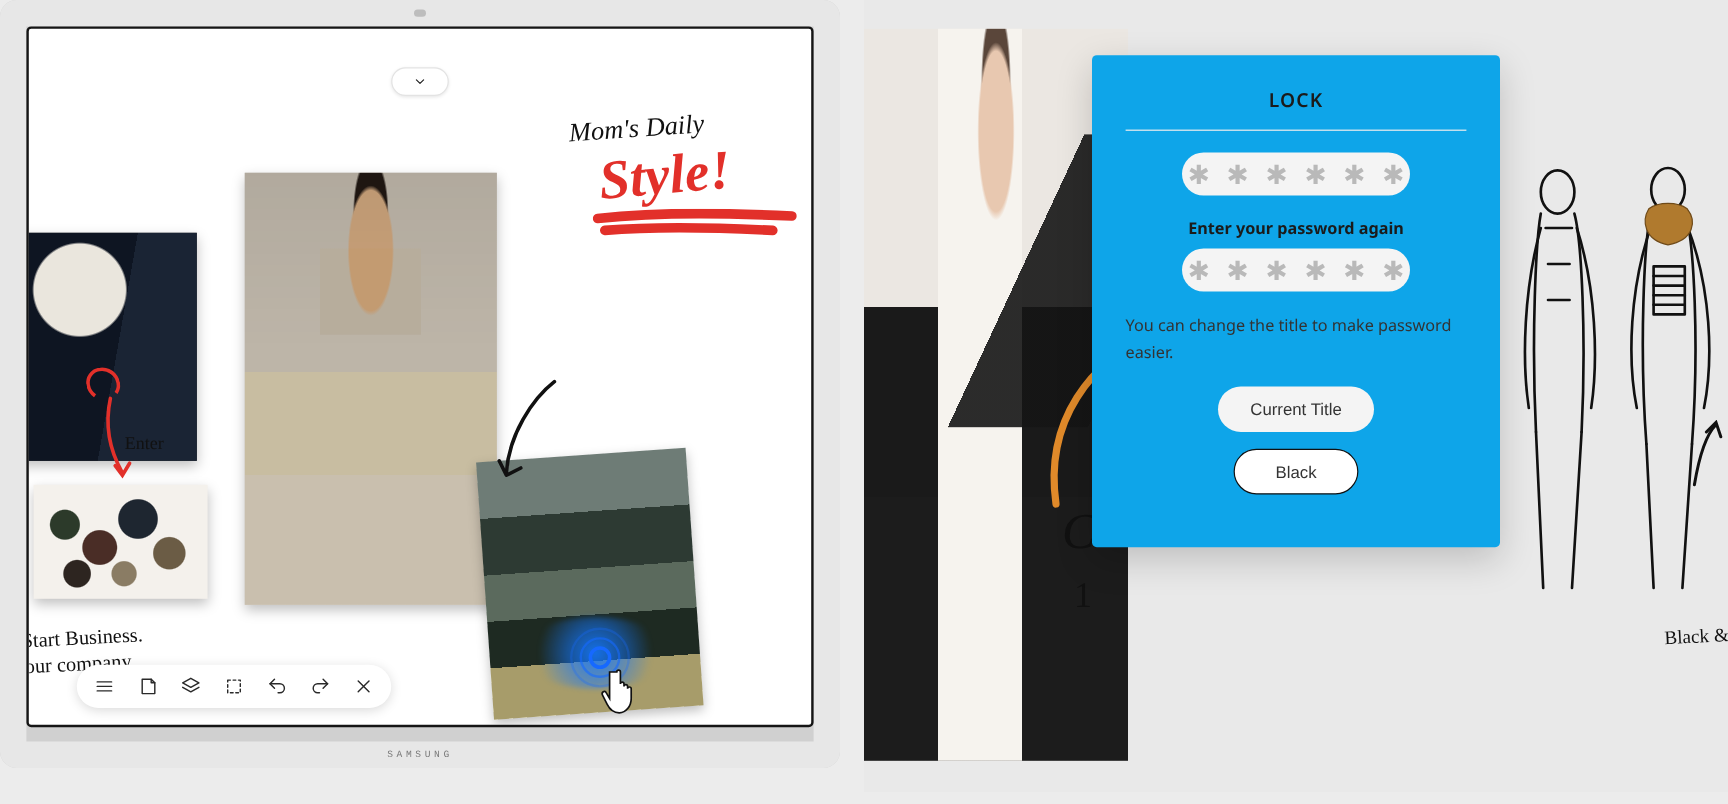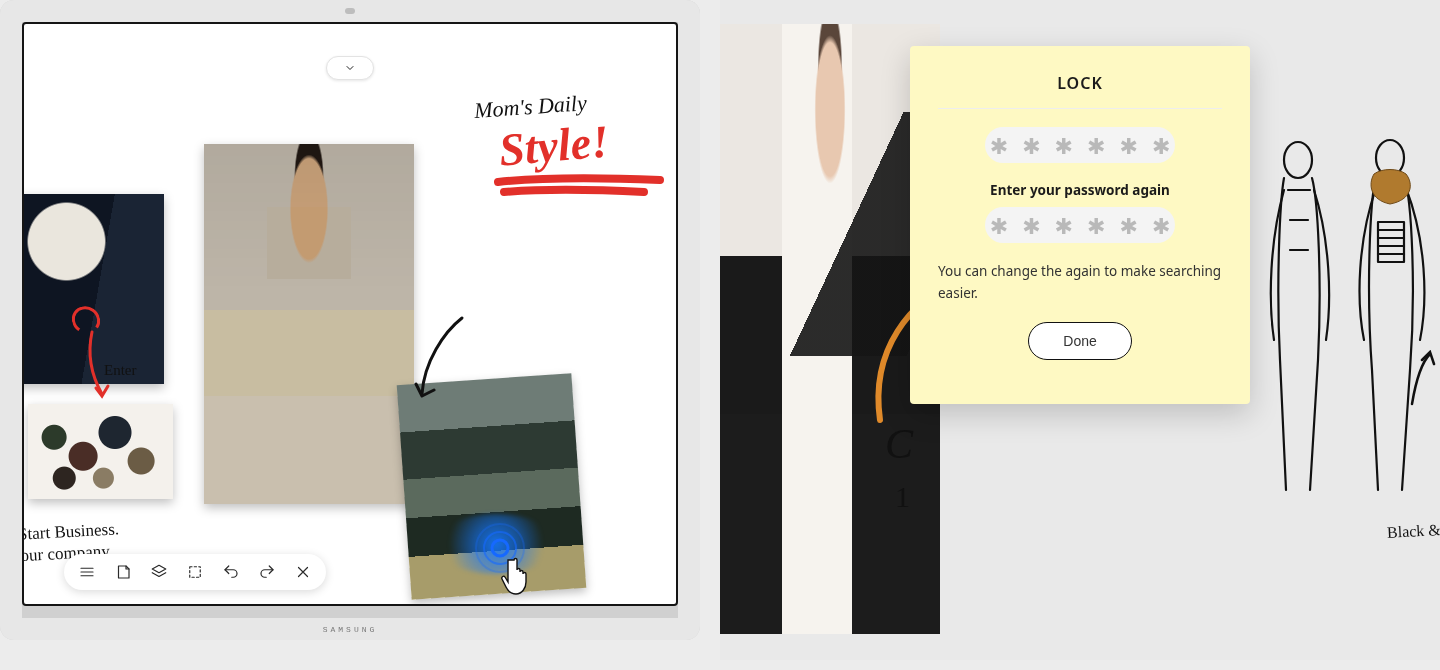--- a/index.html
+++ b/index.html
@@ -148,21 +148,21 @@
   .sketches svg { width:100%; height:100%; }
   .sketches .ln { stroke:#111; stroke-width:2.2; fill:none; stroke-linecap:round; stroke-linejoin:round; }
   .scarf { fill:#b07a2e; stroke:#6f4a18; stroke-width:1; }
   .hand.blackco { right:-20px; bottom:120px; font-size:16px; transform:rotate(-3deg); left:auto; }
   .sketch-arrow { position:absolute; right:4px; top:350px; width:30px; height:60px; }
   .sketch-arrow path { stroke:#111; stroke-width:2.5; fill:none; stroke-linecap:round; }
 
   
   .dialog {
     position:absolute; left:190px; top:46px; width:340px;
-    background:#fef9c3; border-radius:4px; padding:26px 28px 30px 28px;
+    background:#0ea5e9; border-radius:4px; padding:26px 28px 30px 28px;
     box-shadow: var(--dialog-shadow);
   }
   .dialog h1 { margin:0 0 14px 0; text-align:center; font-size:16px; font-weight:600; letter-spacing:1px; }
   .dialog hr { border:none; border-top:1px solid #eee; margin:0 0 18px 0; }
   .dialog p.desc { margin:0 0 22px 0; font-size:13.5px; line-height:1.6; color:#333; }
   .field-label { text-align:center; font-size:13.5px; font-weight:700; margin:4px 0 8px 0; }
   .pw-box {
     margin:0 auto 18px auto; width:190px; height:36px; border-radius:18px; background:#f4f4f4;
     display:flex; align-items:center; justify-content:center; gap:14px; color:#b9b9b9;
   }
@@ -329,22 +329,25 @@
       <div class="field-label">Enter your password again</div>
       <div class="pw-box">
           <span>✱</span>
           <span>✱</span>
           <span>✱</span>
           <span>✱</span>
           <span>✱</span>
           <span>✱</span>
         </div>
 
-      <p class="hint">You can change the again to make searching easier.</p>
-
+      <p class="hint">You can change the title to make password easier.</p>
+
+      <button class="pill-btn">
+        <span>Current Title</span>
+      </button>
 
       <button class="pill-btn outline">
-        <span>Done</span>
+        <span>Black</span>
       </button>
     </div>
   </div>
 
 </div>
 
 </body></html>

